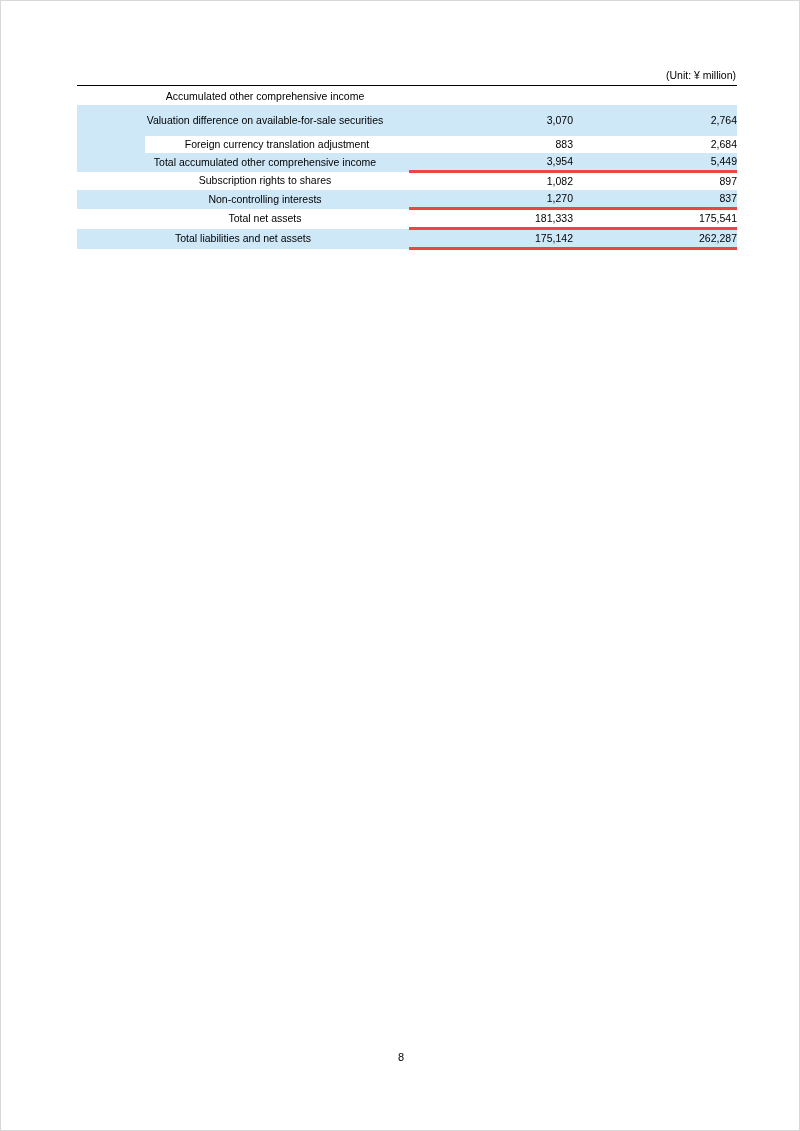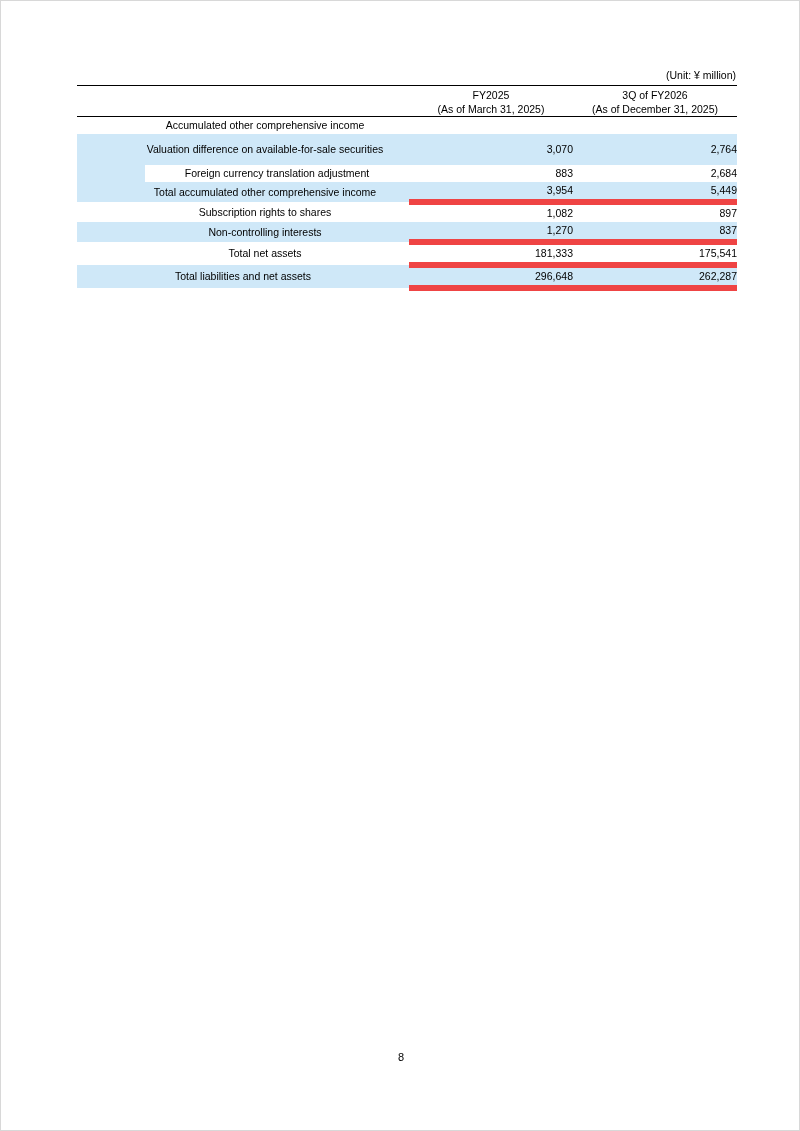--- a/index.html
+++ b/index.html
@@ -78,21 +78,21 @@
     white-space: nowrap;
   }
   .lbl.wrap { white-space: normal; line-height: 13px; padding-top: 1px; padding-bottom: 1px; }
   .val {
     text-align: right;
     padding-right: 12px;
     white-space: nowrap;
   }
   .hl { background: #cfe8f8; }
   .tall td { height: 29px; }
-  .ul-val { border-bottom: 6px solid #ef4444; }
+  .ul-val { border-bottom: 3px solid #ef4444; }
   .pagenum {
     position: absolute;
     left: 0;
     top: 1050px;
     width: 800px;
     text-align: center;
     font-size: 11px;
   }
 </style>
 </head>
@@ -108,31 +108,20 @@
       <colgroup>
         <col class="c-indent1">
         <col class="c-indent2">
         <col class="c-label">
         <col class="c-v1">
         <col class="c-v2">
       </colgroup>
       <tbody>
         <tr class="topline">
           <td colspan="5"></td>
-        </tr>
-        <tr class="hdr">
-          <td class="spacer" colspan="3"></td>
-          <td>
-            <div>FY2025</div>
-            <div>(As of March 31, 2025)</div>
-          </td>
-          <td>
-            <div>3Q of FY2026</div>
-            <div>(As of December 31, 2025)</div>
-          </td>
         </tr>
 
         <tr class="row">
           <td></td>
           <td class="lbl" colspan="2">Accumulated other comprehensive income</td>
           <td class="val"></td>
           <td class="val"></td>
         </tr>
 
         <tr class="row tall">
@@ -173,21 +162,21 @@
 
         <tr class="row">
           <td></td>
           <td class="lbl" colspan="2">Total net assets</td>
           <td class="val ul-val">181,333</td>
           <td class="val ul-val">175,541</td>
         </tr>
 
         <tr class="row">
           <td class="hl lbl" colspan="3">Total liabilities and net assets</td>
-          <td class="val hl ul-val">296,648</td>
+          <td class="val hl ul-val">175,142</td>
           <td class="val hl ul-val">262,287</td>
         </tr>
       </tbody>
     </table>
   </div>
 
   <div class="pagenum">8</div>
 
 </div>
 

